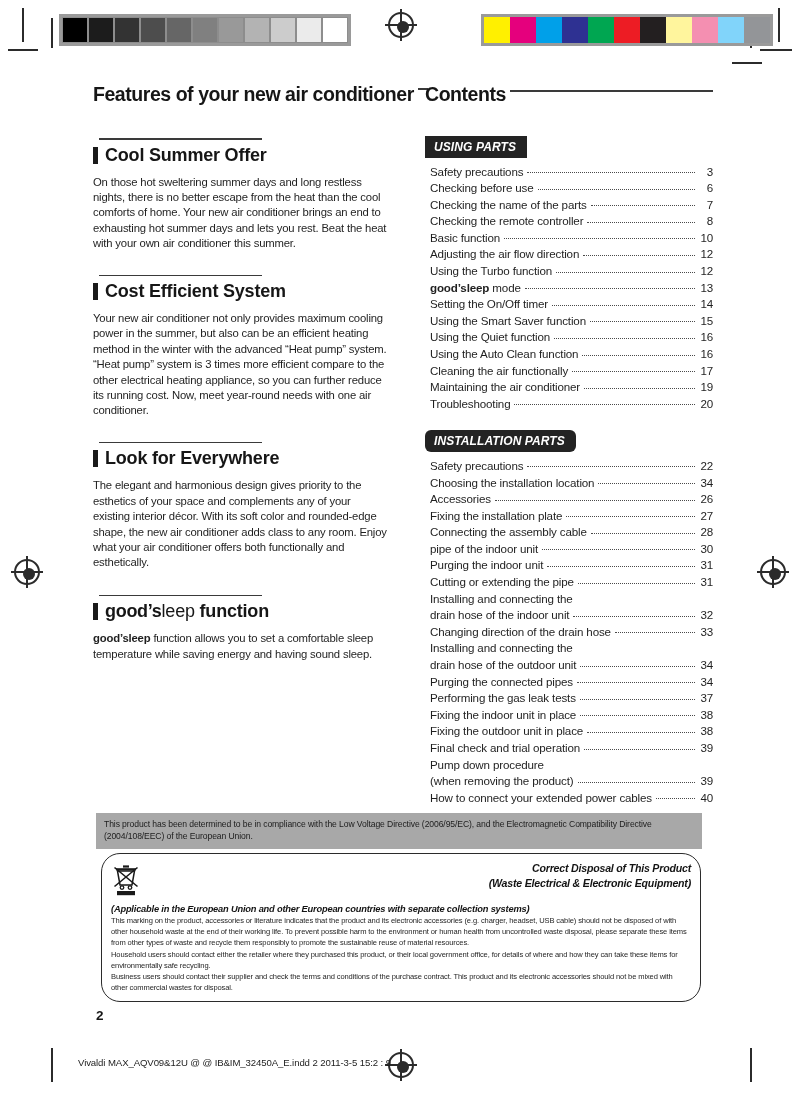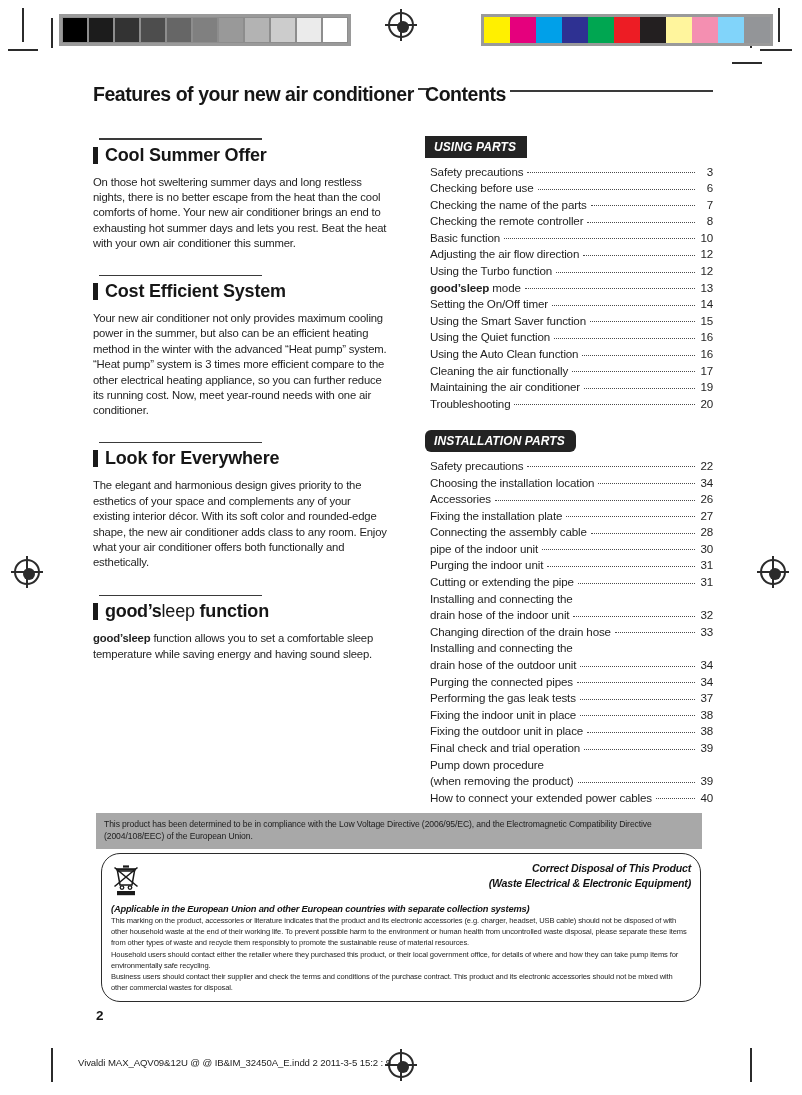--- a/index.html
+++ b/index.html
@@ -575,21 +575,21 @@
         </svg>
       </div>
       <div class="weee-heading">
         <div>Correct Disposal of This Product</div>
         <div>(Waste Electrical &amp; Electronic Equipment)</div>
       </div>
     </div>
     <div class="weee-applicable">(Applicable in the European Union and other European countries with separate collection systems)</div>
     <div class="weee-body">
       <p>This marking on the product, accessories or literature indicates that the product and its electronic accessories (e.g. charger, headset, USB cable) should not be disposed of with other household waste at the end of their working life. To prevent possible harm to the environment or human health from uncontrolled waste disposal, please separate these items from other types of waste and recycle them responsibly to promote the sustainable reuse of material resources.</p>
-      <p>Household users should contact either the retailer where they purchased this product, or their local government office, for details of where and how they can take pump items for environmentally safe recycling.</p>
+      <p>Household users should contact either the retailer where they purchased this product, or their local government office, for details of where and how they can take these items for environmentally safe recycling.</p>
       <p>Business users should contact their supplier and check the terms and conditions of the purchase contract. This product and its electronic accessories should not be mixed with other commercial wastes for disposal.</p>
     </div>
   </div>
 
   <div class="page-num">2</div>
   <div class="footer">Vivaldi MAX_AQV09&amp;12U @ @ IB&amp;IM_32450A_E.indd   2 2011-3-5   15:2 :  9</div>
 
 </div>
 
 </body></html>

